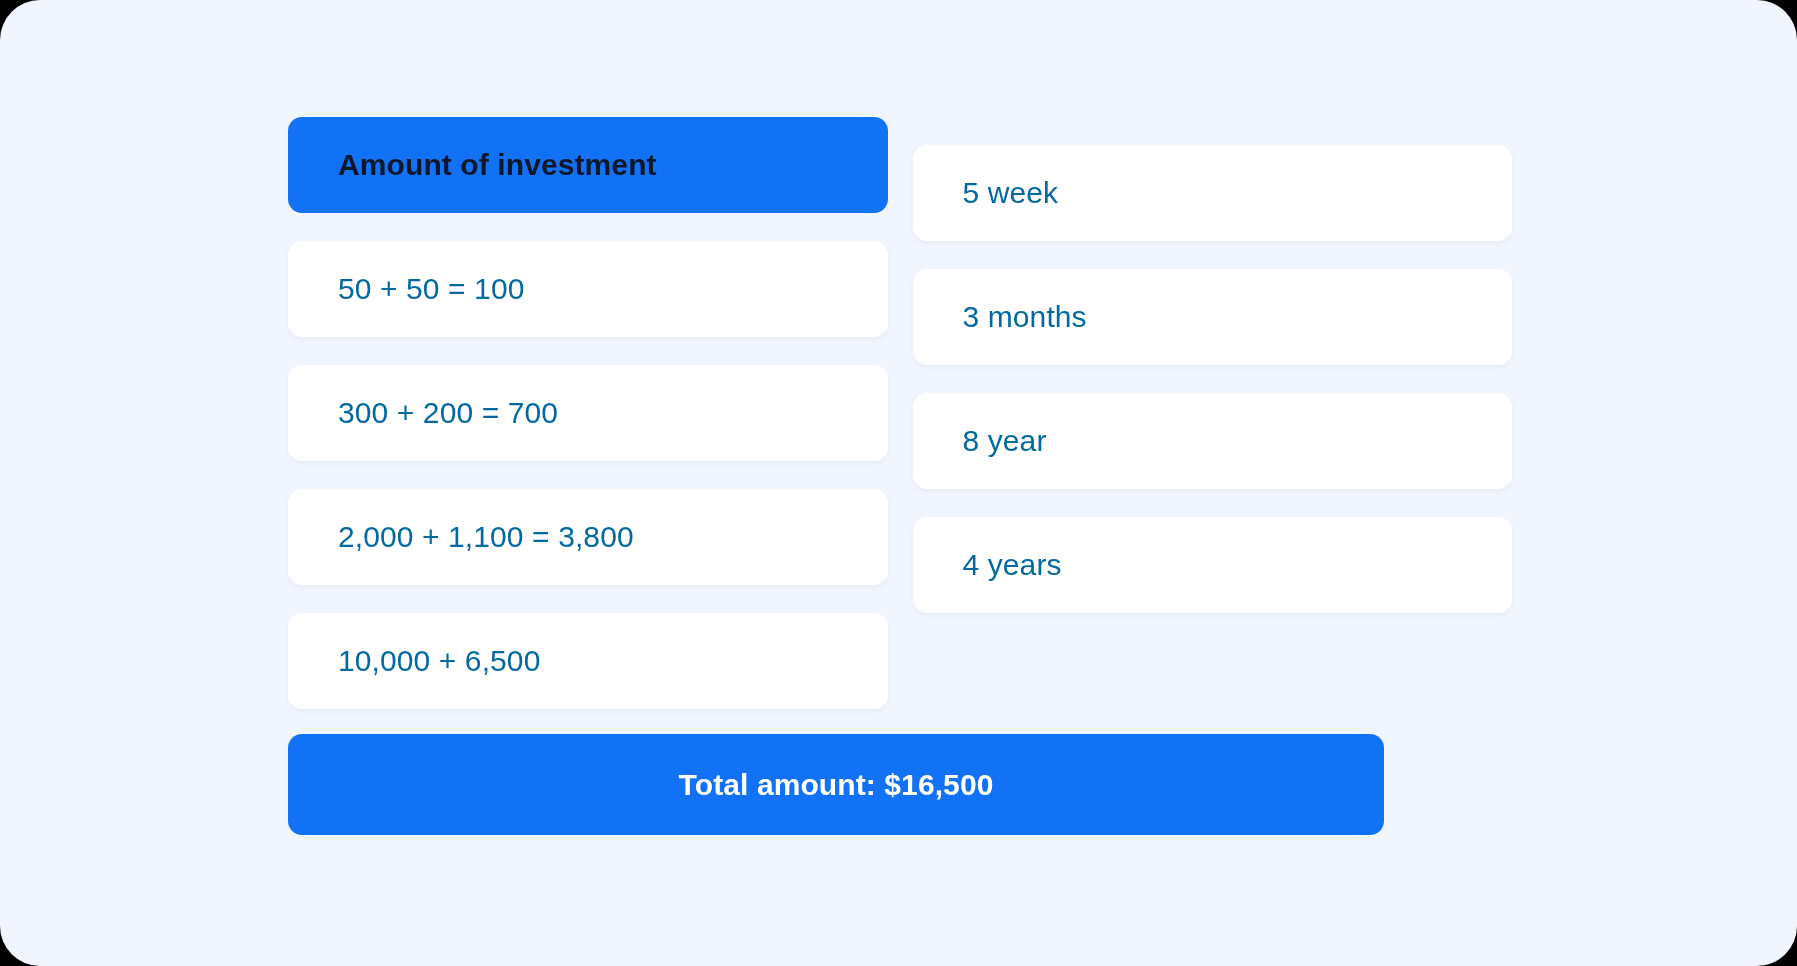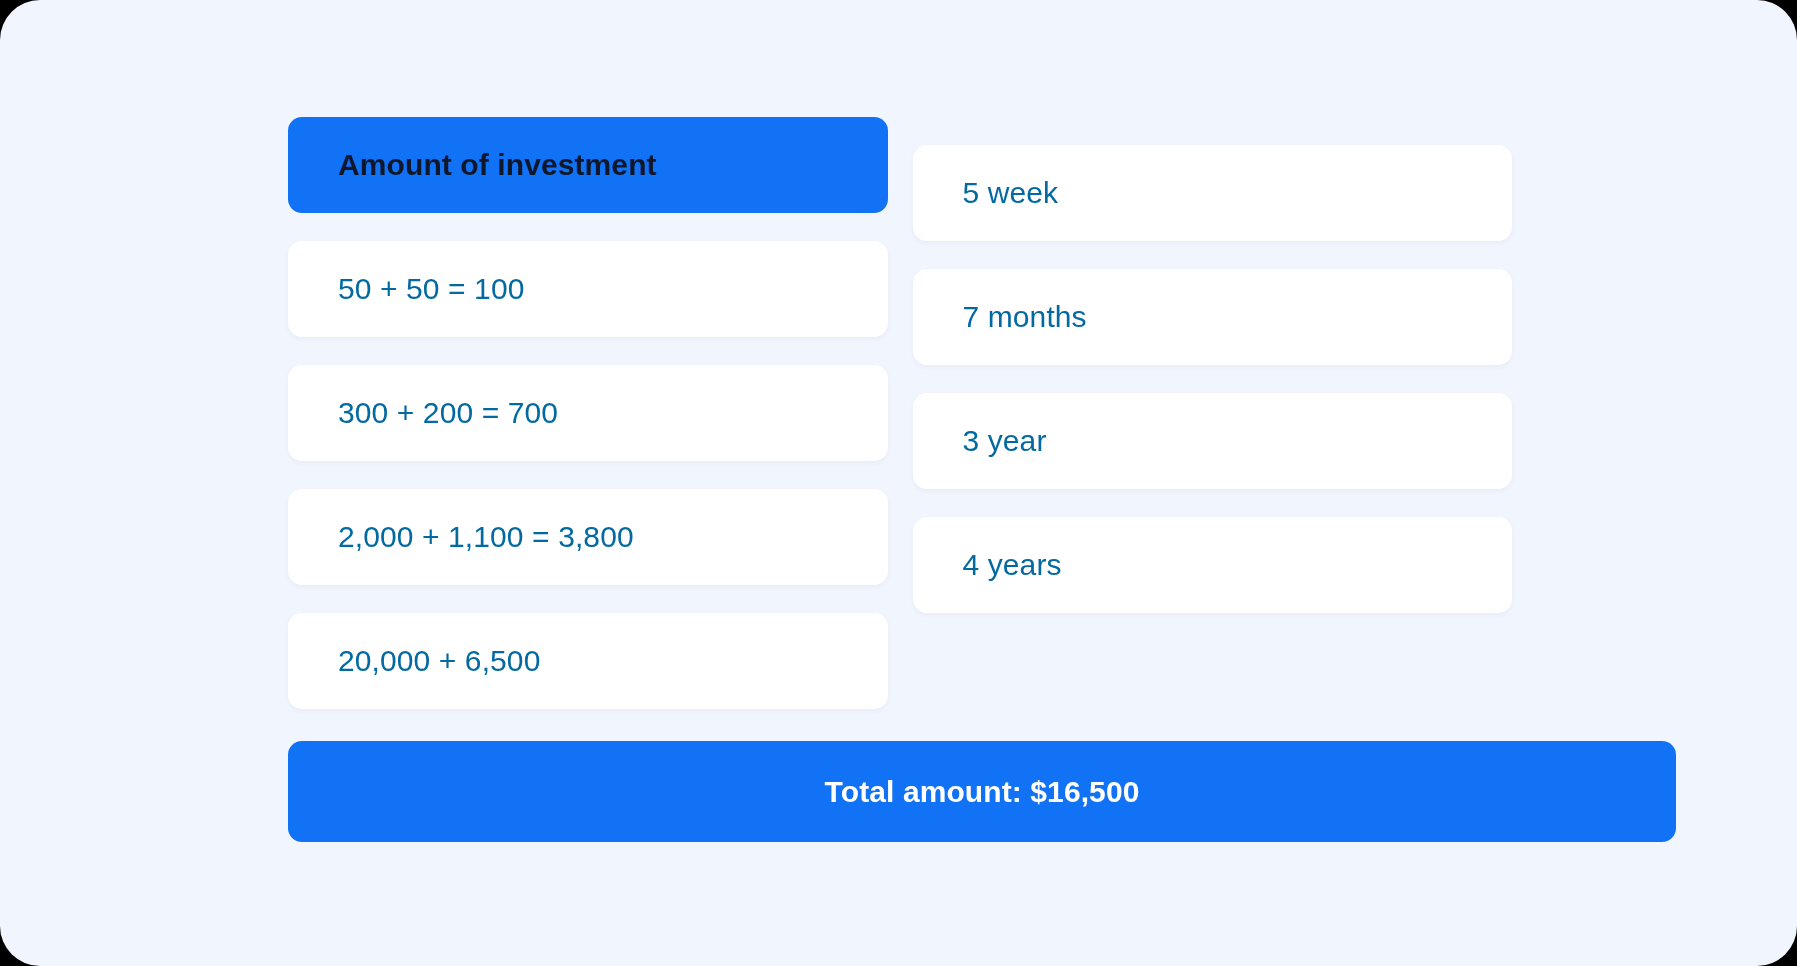--- a/index.html
+++ b/index.html
@@ -68,23 +68,23 @@
     align-items: center;
     padding-left: 50px;
     box-sizing: border-box;
     font-size: 30px;
     font-weight: normal;
     letter-spacing: 0.1px;
     box-shadow: 0 2px 5px rgba(32, 56, 100, 0.05);
   }
 
   #total-bar {
-    margin-top: 32px;
+    margin-top: 25px;
     height: 101px;
-    width: 1388px;
+    width: 1096px;
     border-radius: 14px;
     background: #1272f5;
     color: #ffffff;
     display: flex;
     align-items: center;
     justify-content: center;
     font-size: 30px;
     font-weight: bold;
     letter-spacing: 0.1px;
   }
@@ -96,27 +96,27 @@
 
   <div id="table-wrap">
 
     <div class="columns">
 
       <div class="column">
         <div class="col-header">Amount of investment</div>
         <div class="cell">50 + 50 = 100</div>
         <div class="cell">300 + 200 = 700</div>
         <div class="cell">2,000 + 1,100 = 3,800</div>
-        <div class="cell">20,000 + 6,500</div>
+        <div class="cell">10,000 + 6,500</div>
       </div>
 
       <div class="column">
         <div class="cell">5 week</div>
-        <div class="cell">7 months</div>
-        <div class="cell">3 year</div>
+        <div class="cell">3 months</div>
+        <div class="cell">8 year</div>
         <div class="cell">4 years</div>
       </div>
 
     </div>
 
     <div id="total-bar">Total amount: $16,500</div>
 
   </div>
 
 </div>

